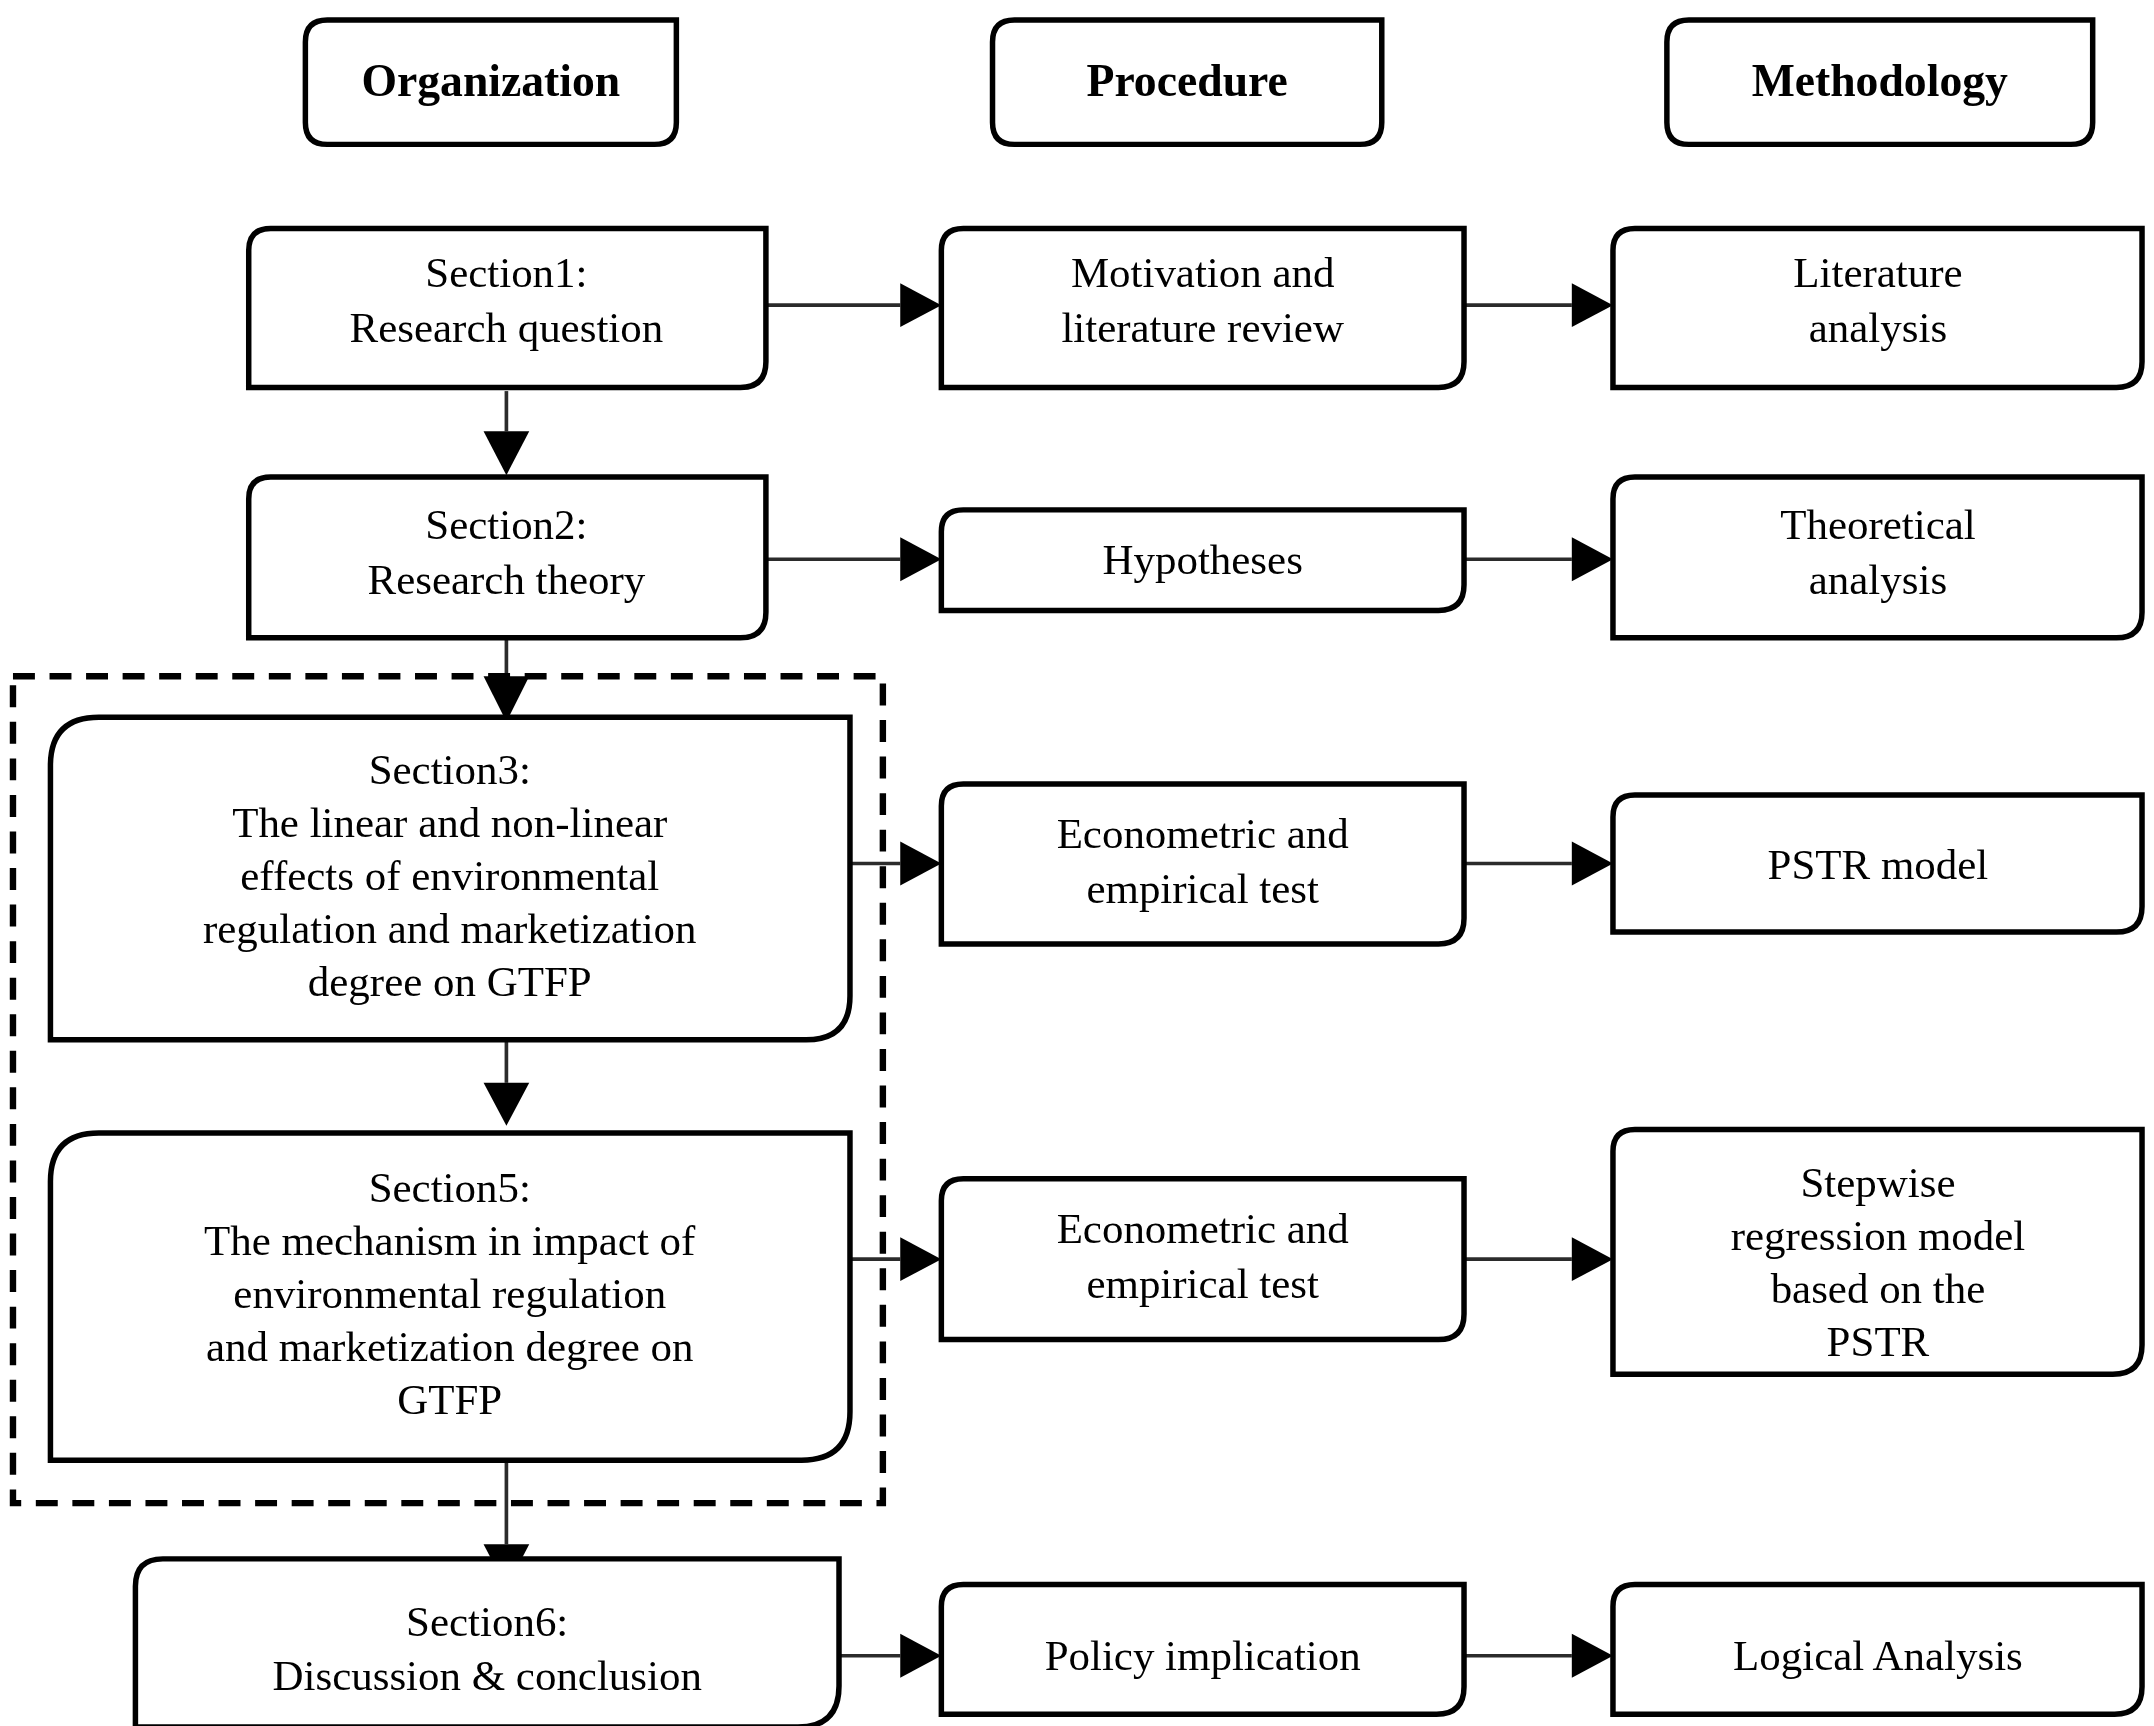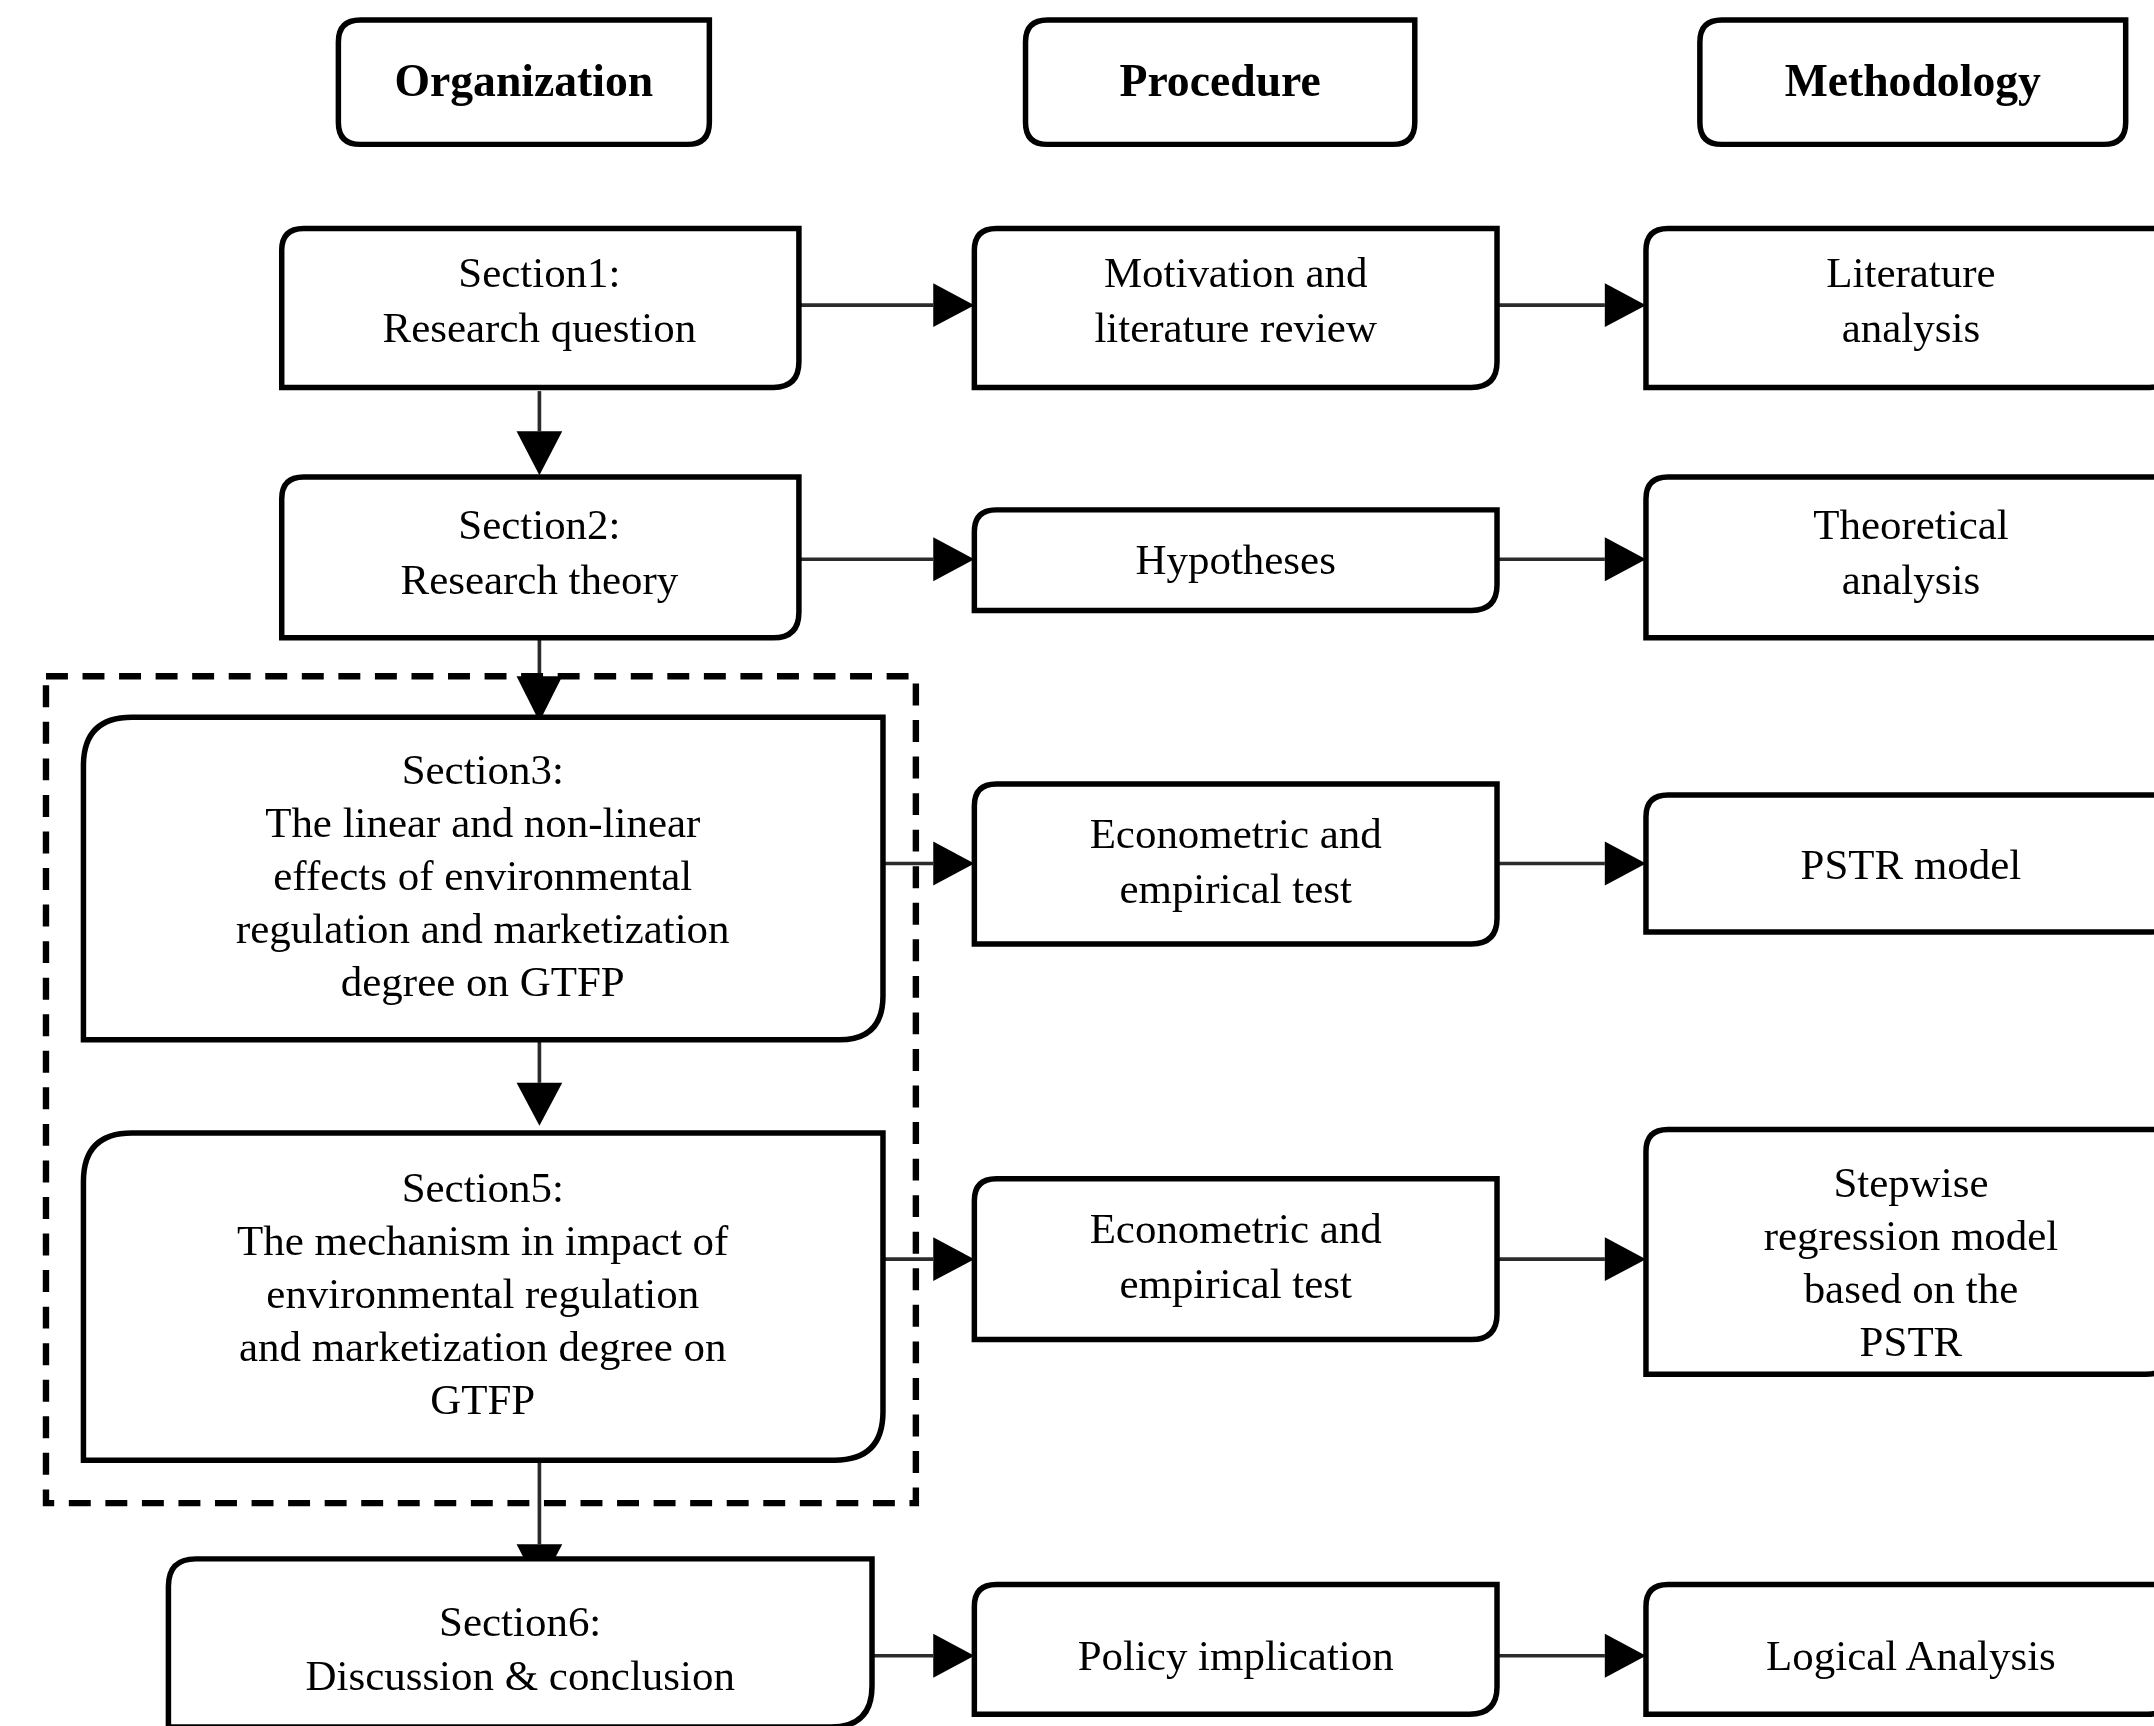--- a/index.html
+++ b/index.html
@@ -11,21 +11,20 @@
     font-family: "Liberation Serif", "DejaVu Serif", serif;
     width: 2155px;
     height: 1727px;
     overflow: hidden;
   }
   #canvas {
     position: relative;
     width: 1780px;
     height: 1727px;
     background: #ffffff;
-    margin-left: 33px;
   }
   svg.layer {
     position: absolute;
     top: 0;
     left: 0;
     width: 2155px;
     height: 1727px;
   }
   .node-text {
     font-family: "Liberation Serif", "DejaVu Serif", serif;

